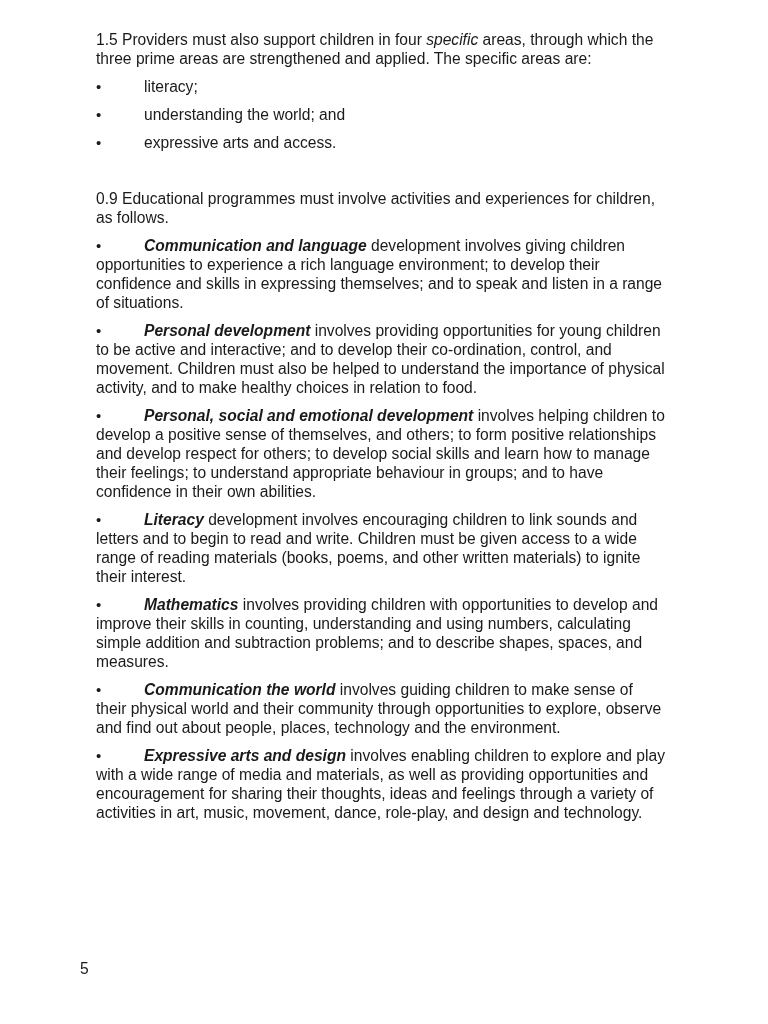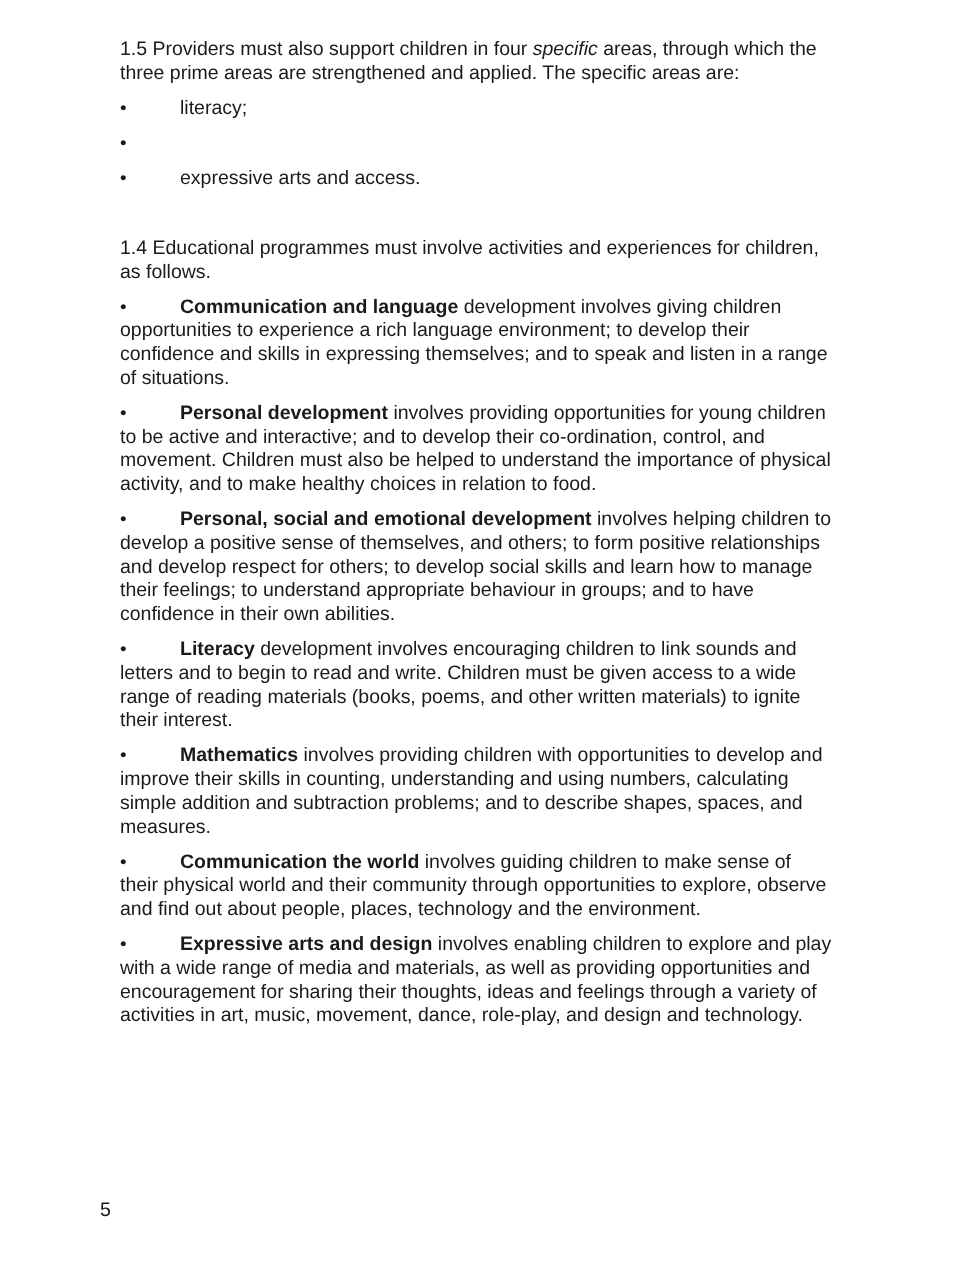--- a/index.html
+++ b/index.html
@@ -14,37 +14,37 @@
   .num-gap { display: inline-block; width: 5px; }
   .list-simple { margin: 9px 0 0 0; padding: 0; list-style: none; }
   .list-simple li { position: relative; padding-left: 48px; height: 19px; margin-bottom: 9.3px; }
   .bullet { position: absolute; left: 0; top: 0; width: 48px; }
   .bullet::before { content: "\2022"; font-size: 15px; }
   .sec16 { margin-top: 37px; }
   .area-list { margin: 9px 0 0 0; padding: 0; list-style: none; }
   .area-list li { margin-bottom: 9.4px; }
   .inline-bullet { display: inline-block; width: 48px; }
   .inline-bullet::before { content: "\2022"; font-size: 15px; }
-  b { font-weight: bold; }
+  b { font-weight: bold; font-style: italic; }
   .page-num { position: absolute; left: 80px; top: 960px; font-size: 15.6px; }
 </style>
 </head>
 <body>
 
 <div class="page">
 
   <p class="para"><span class="num">1.5</span><span class="num-gap"></span><span>Providers must also support children in four </span><i>specific</i><span> areas, through which the three prime areas are strengthened and applied. The specific areas are:</span></p>
 
   <ul class="list-simple">
     <li><span class="bullet"></span><span>literacy;</span></li>
-    <li><span class="bullet"></span></li>
+    <li><span class="bullet"></span><span>understanding the world; and</span></li>
     <li><span class="bullet"></span><span>expressive arts and access.</span></li>
   </ul>
 
-  <p class="para sec16"><span class="num">1.4</span><span class="num-gap"></span><span>Educational programmes must involve activities and experiences for children, as follows.</span></p>
+  <p class="para sec16"><span class="num">0.9</span><span class="num-gap"></span><span>Educational programmes must involve activities and experiences for children, as follows.</span></p>
 
   <ul class="area-list">
     <li><span class="inline-bullet"></span><b>Communication and language</b><span> development involves giving children opportunities to experience a rich language environment; to develop their confidence and skills in expressing themselves; and to speak and listen in a range of situations.</span></li>
     <li><span class="inline-bullet"></span><b>Personal development</b><span> involves providing opportunities for young children to be active and interactive; and to develop their co-ordination, control, and movement. Children must also be helped to understand the importance of physical activity, and to make healthy choices in relation to food.</span></li>
     <li><span class="inline-bullet"></span><b>Personal, social and emotional development</b><span> involves helping children to develop a positive sense of themselves, and others; to form positive relationships and develop respect for others; to develop social skills and learn how to manage their feelings; to understand appropriate behaviour in groups; and to have confidence in their own abilities.</span></li>
     <li><span class="inline-bullet"></span><b>Literacy</b><span> development involves encouraging children to link sounds and letters and to begin to read and write. Children must be given access to a wide range of reading materials (books, poems, and other written materials) to ignite their interest.</span></li>
     <li><span class="inline-bullet"></span><b>Mathematics</b><span> involves providing children with opportunities to develop and improve their skills in counting, understanding and using numbers, calculating simple addition and subtraction problems; and to describe shapes, spaces, and measures.</span></li>
     <li><span class="inline-bullet"></span><b>Communication the world</b><span> involves guiding children to make sense of their physical world and their community through opportunities to explore, observe and find out about people, places, technology and the environment.</span></li>
     <li><span class="inline-bullet"></span><b>Expressive arts and design</b><span> involves enabling children to explore and play with a wide range of media and materials, as well as providing opportunities and encouragement for sharing their thoughts, ideas and feelings through a variety of activities in art, music, movement, dance, role-play, and design and technology.</span></li>
   </ul>

